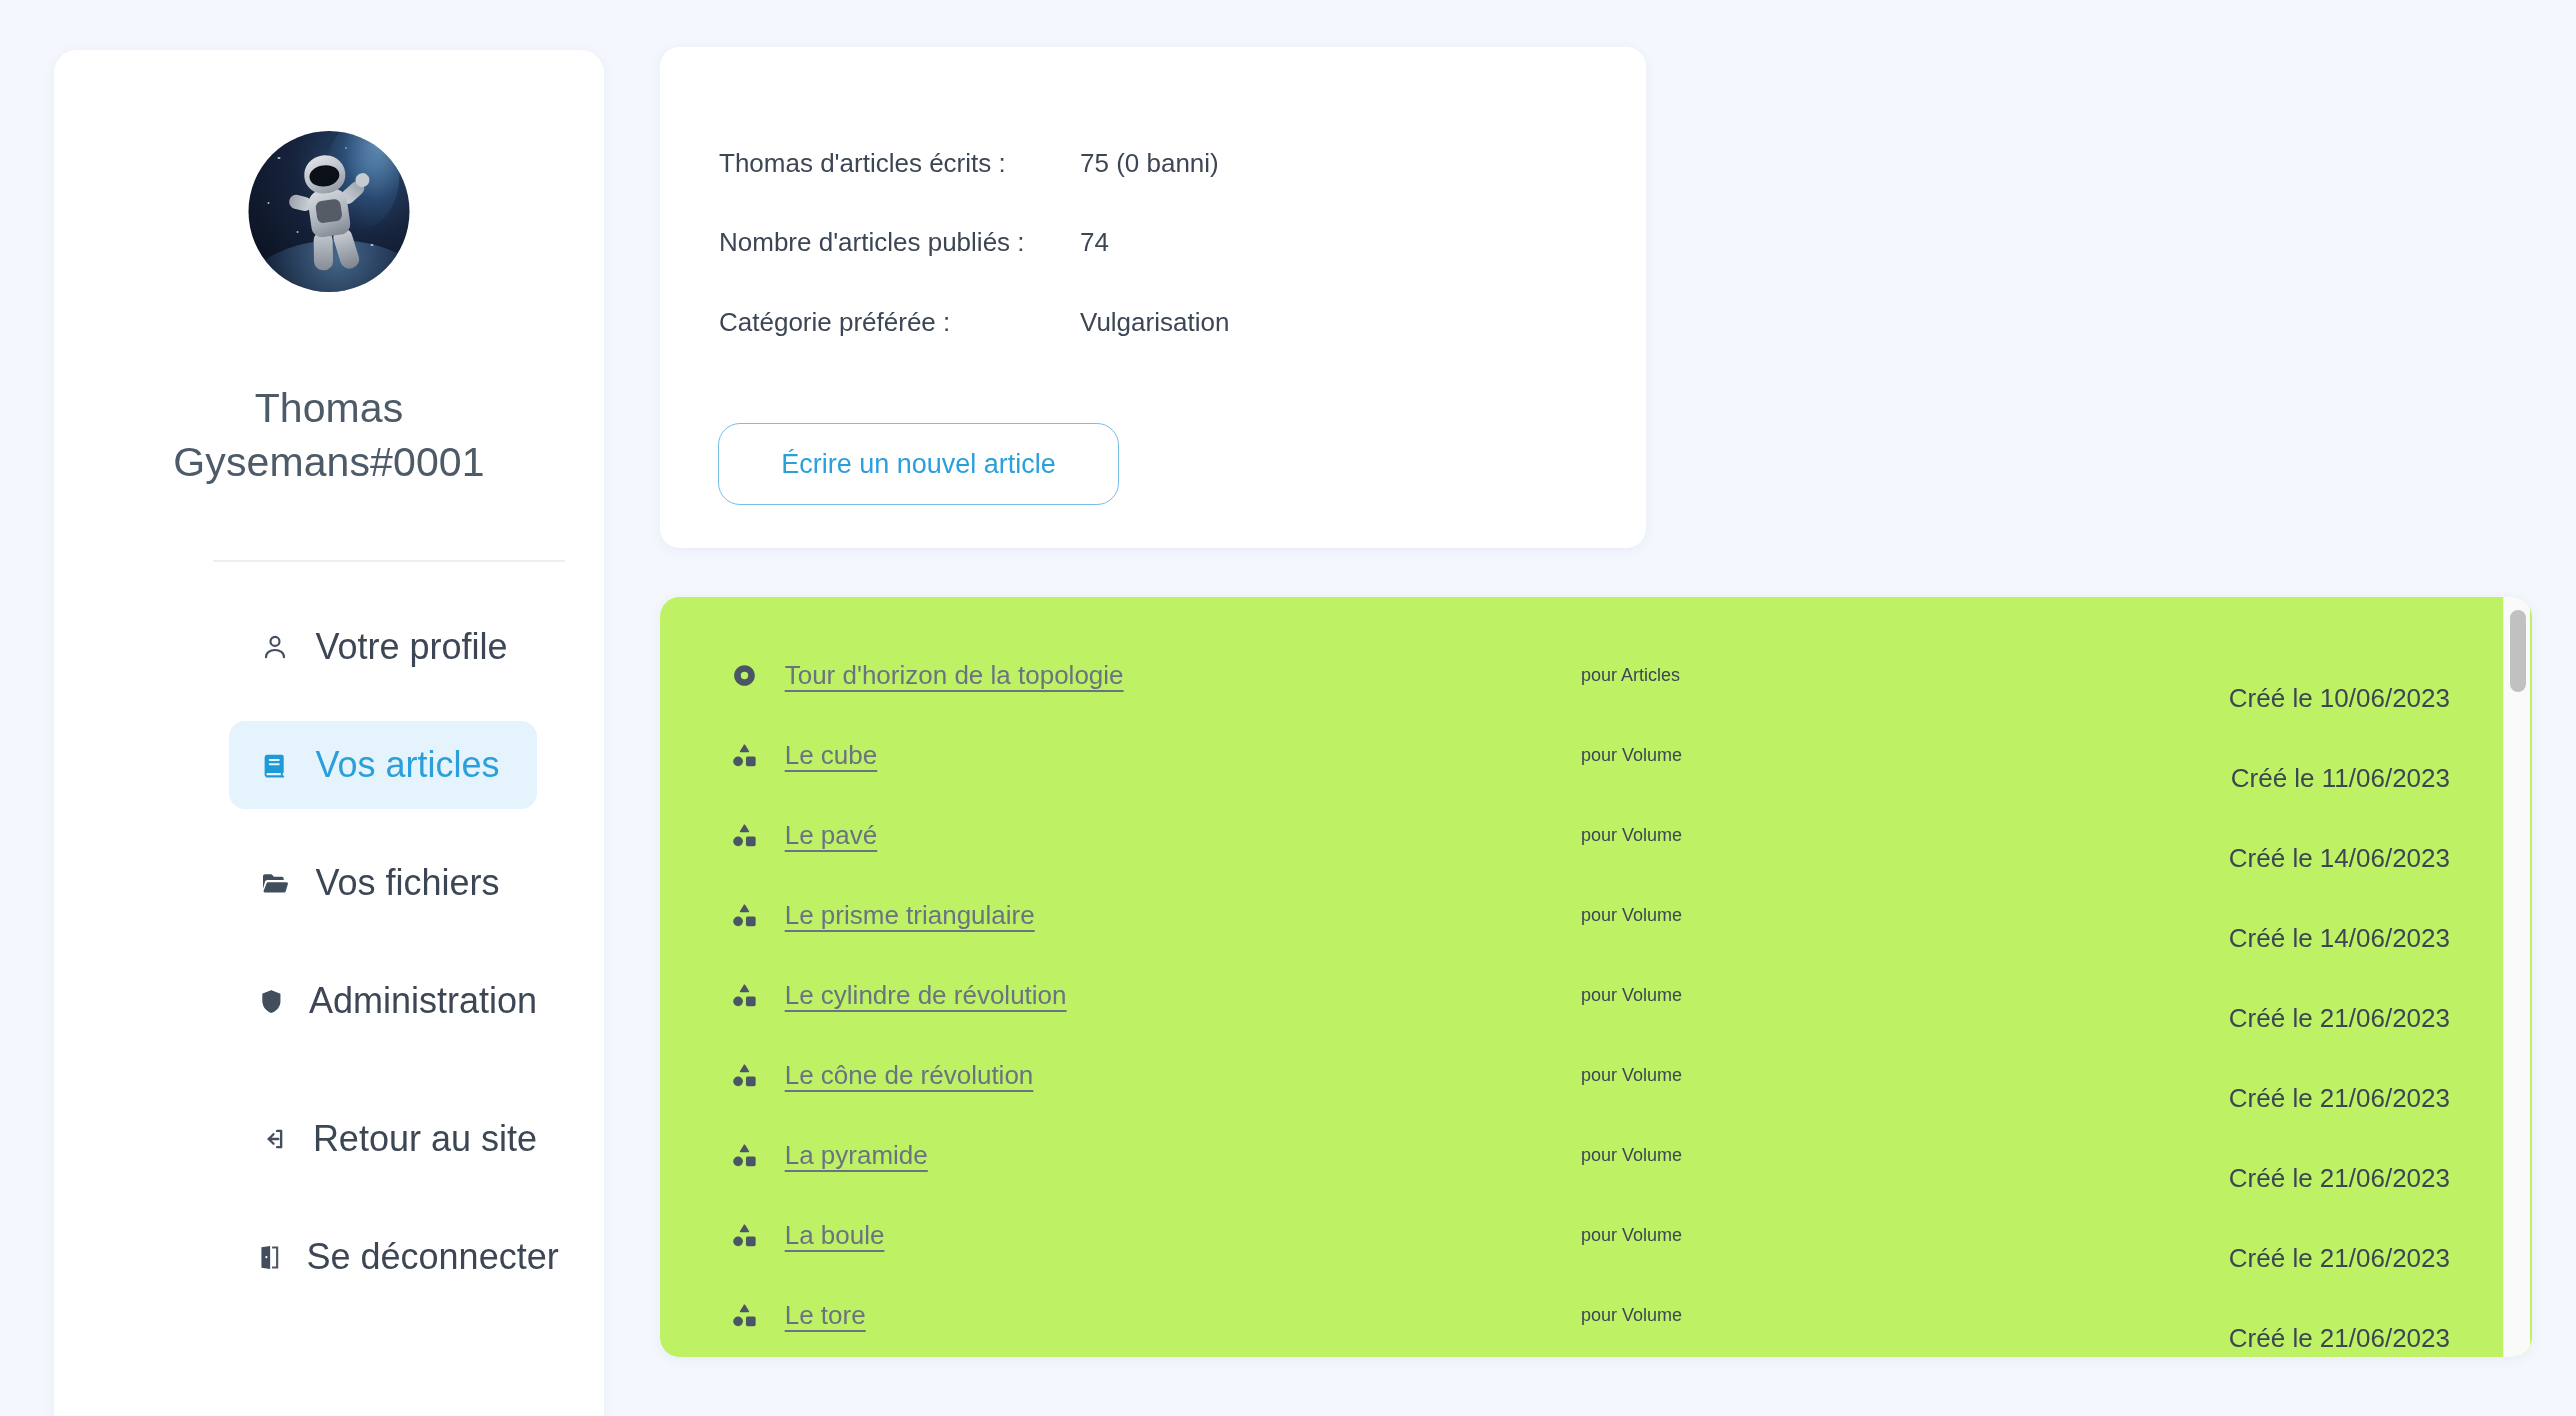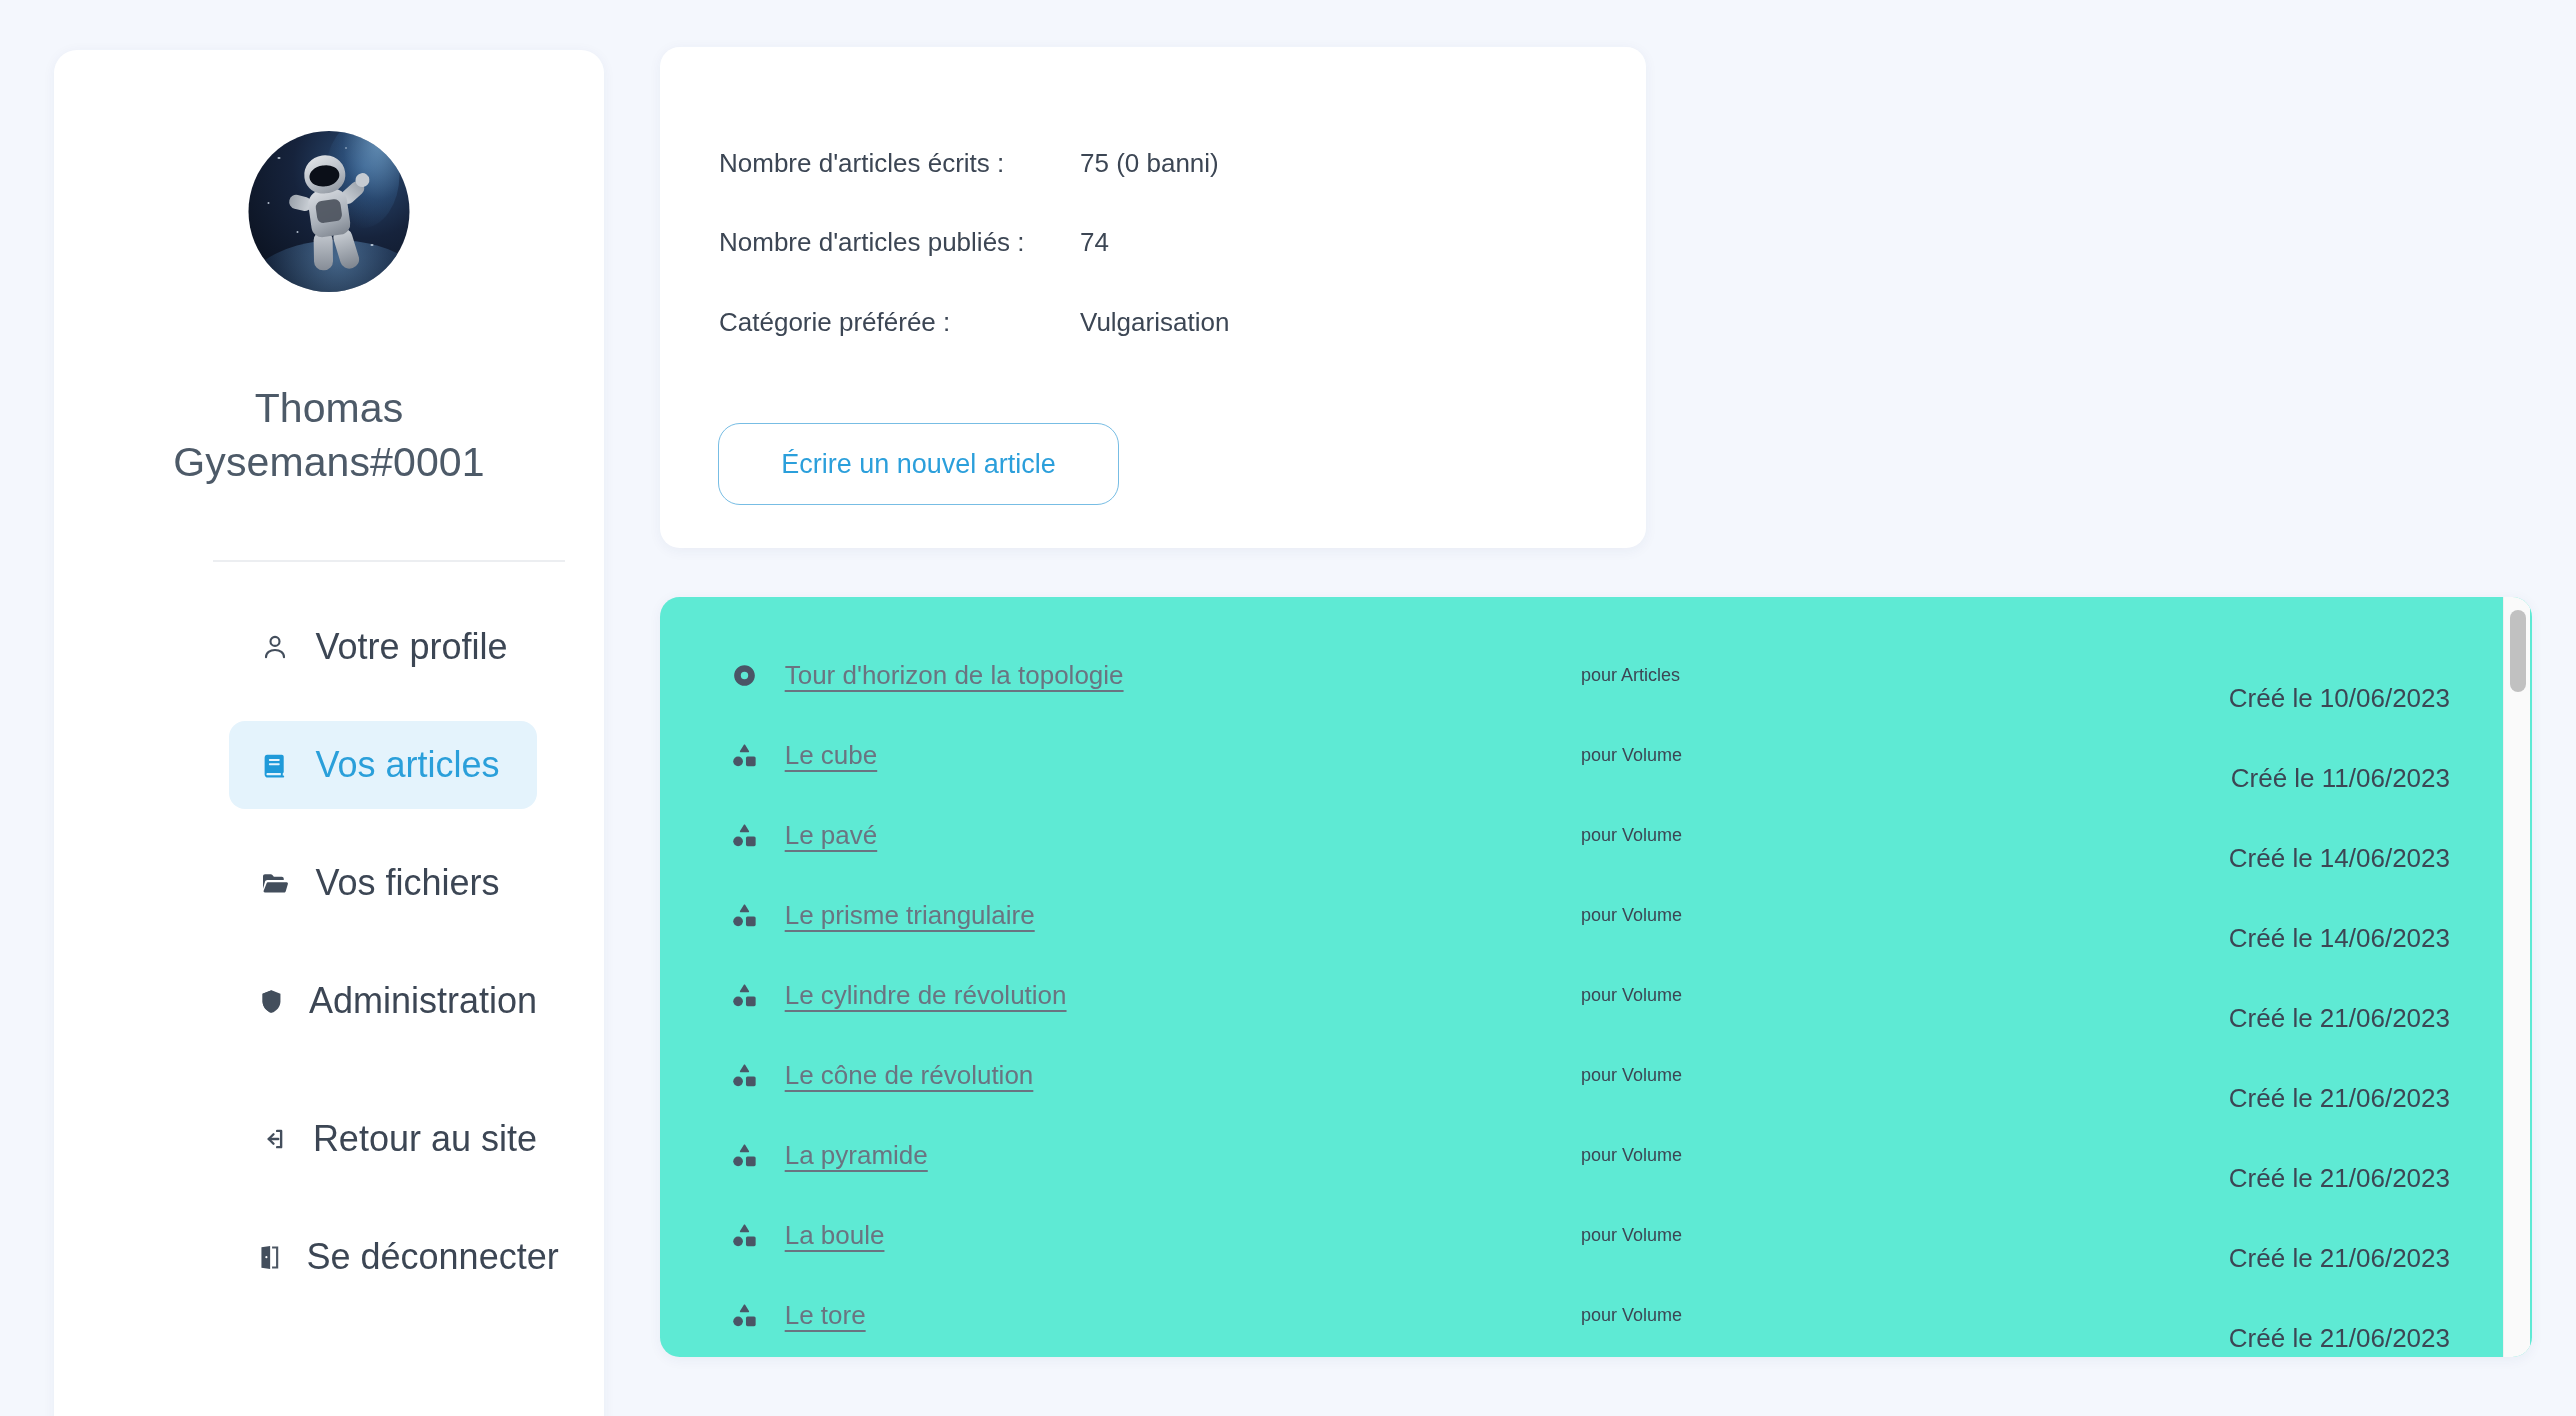--- a/index.html
+++ b/index.html
@@ -212,21 +212,21 @@
     justify-content: center;
   }
 
   
   .articles-card {
     position: absolute;
     left: 660px;
     top: 597px;
     width: 1872px;
     height: 760px;
-    background: #5eead4;
+    background: #bef264;
     border-radius: 19.7px;
     box-shadow: 0 2.7px 12.5px rgba(40,60,110,0.055);
     overflow: hidden;
   }
   .articles-scroll {
     position: absolute;
     left: 0;
     top: 0;
     right: 52px;
     bottom: 0;
@@ -399,21 +399,21 @@
         </span>
         <span class="nav-label">Se déconnecter</span>
       </div>
 
     </div>
   </div>
 
   <div class="stats-card">
 
     <div class="stat-row r1">
-      <span class="stat-label">Nombre d'articles écrits :</span>
+      <span class="stat-label">Thomas d'articles écrits :</span>
       <span class="stat-value">75 (0 banni)</span>
     </div>
 
     <div class="stat-row r2">
       <span class="stat-label">Nombre d'articles publiés :</span>
       <span class="stat-value">74</span>
     </div>
 
     <div class="stat-row r3">
       <span class="stat-label">Catégorie préférée :</span>

